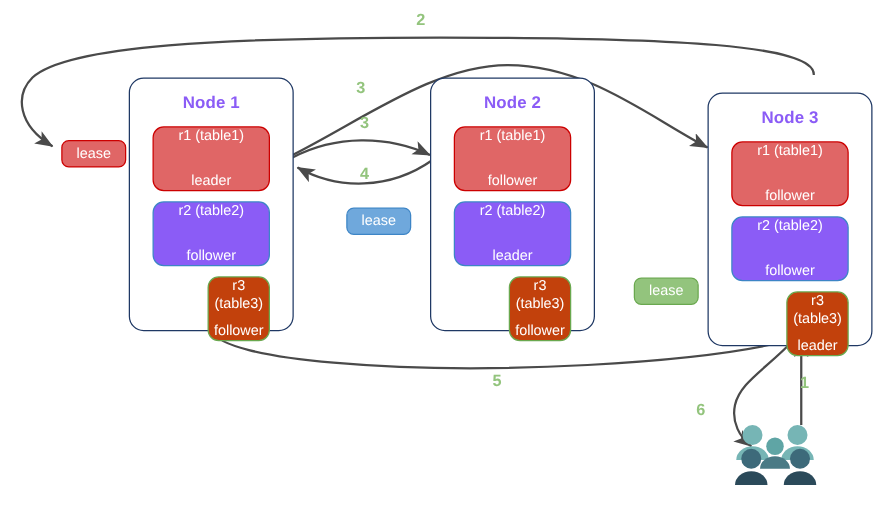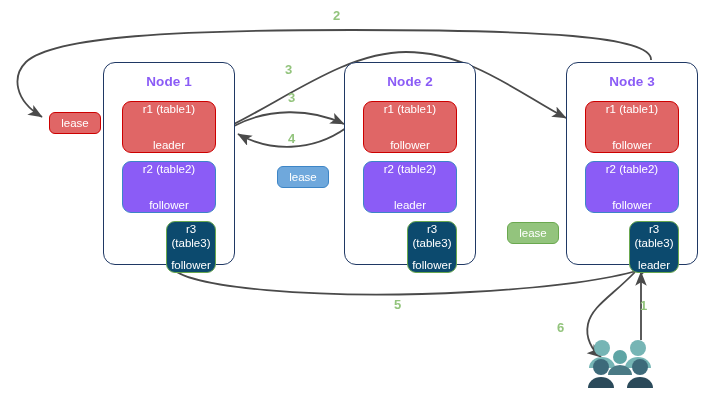--- a/index.html
+++ b/index.html
@@ -44,21 +44,21 @@
     align-items:center;
     justify-content:space-between;
     color:#ffffff;
     font-size:11.5px;
     line-height:14px;
     text-align:center;
   }
   .replica .l1,.replica .l2{display:block;}
   .rep-red{background:#e06666;border:1.3px solid #cc0000;}
   .rep-blue{background:#8b5cf6;border:1.3px solid #3d85c6;}
-  .rep-green{background:#0c4a6e;border:1.3px solid #6aa84f;margin-left:44px;}
+  .rep-green{background:#c2410c;border:1.3px solid #6aa84f;margin-left:44px;}
   .r1{top:38px;}
   .r2{top:98px;}
   .r3{top:158px;}
 
   
   .lease{
     position:absolute;
     box-sizing:border-box;
     height:22px;
     border-radius:6px;
@@ -136,21 +136,21 @@
     <div class="replica rep-blue r2">
       <span class="l1">r2 (table2)</span>
       <span class="l2">leader</span>
     </div>
     <div class="replica rep-green r3">
       <span class="l1">r3 (table3)</span>
       <span class="l2">follower</span>
     </div>
   </div>
 
-  <div class="node" id="node3" style="left:566px;top:62px;width:132px;height:203px;">
+  <div class="node" id="node3" style="left:566px;top:74px;width:132px;height:203px;">
     <div class="node-title">Node 3</div>
 
     <div class="replica rep-red r1">
       <span class="l1">r1 (table1)</span>
       <span class="l2">follower</span>
     </div>
     <div class="replica rep-blue r2">
       <span class="l1">r2 (table2)</span>
       <span class="l2">follower</span>
     </div>

